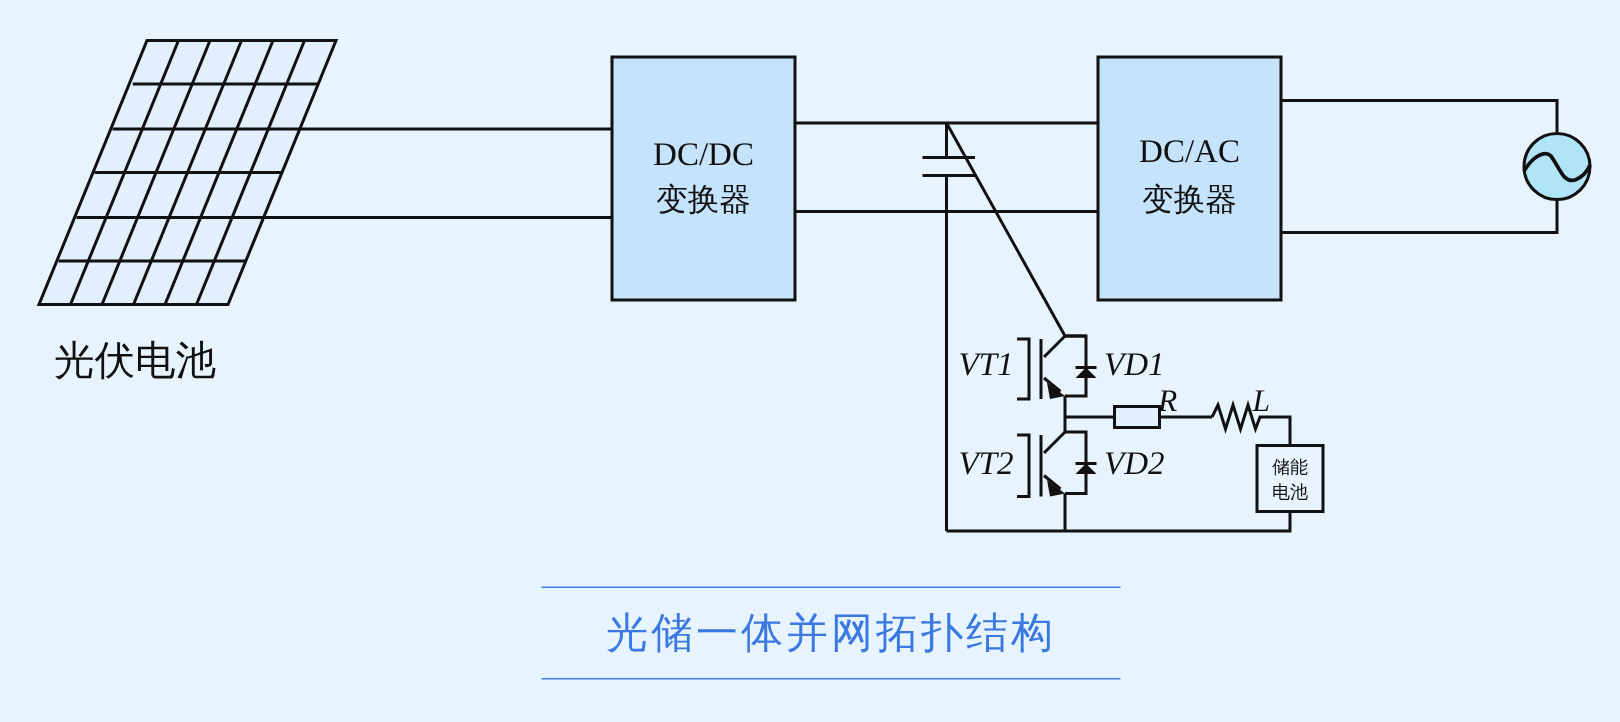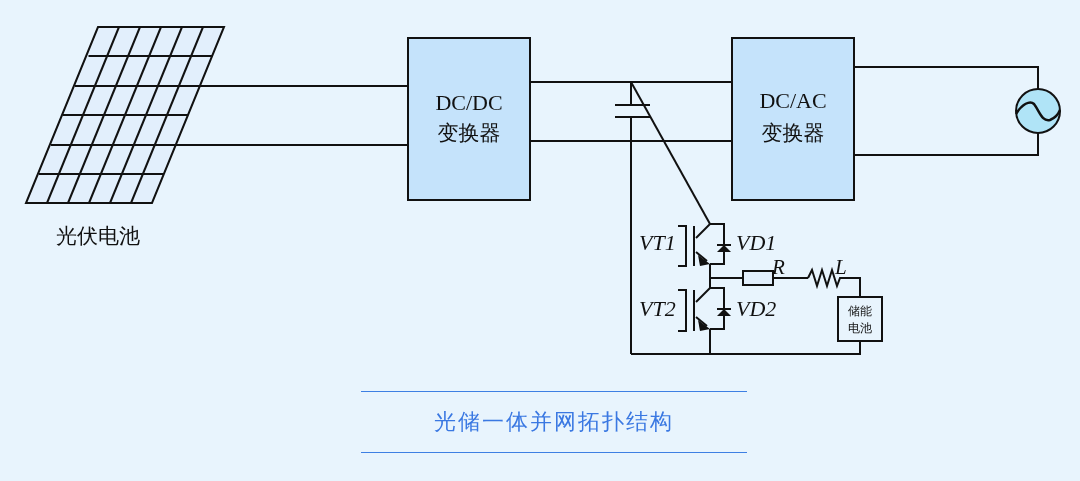--- a/index.html
+++ b/index.html
@@ -11,26 +11,26 @@
   }
   svg#diagram { position: absolute; left: 0; top: 0; }
   .wire { stroke: #111; stroke-width: 2; fill: none; }
   .box { fill: #c5e3fb; stroke: #111; stroke-width: 2; }
   .serif { font-family: "Liberation Serif", "DejaVu Serif", serif; }
   .ital { font-style: italic; }
   .caption {
     position: absolute; left: 361px; top: 391px; width: 386px; height: 60px;
     border-top: 1.5px solid #3d7fe3; border-bottom: 1.5px solid #3d7fe3;
     display: flex; align-items: center; justify-content: center;
-    color: #3a78e2; font-size: 22px; letter-spacing: 2px;
+    color: #3a78e2; font-size: 28px; letter-spacing: 2px;
     font-family: Liberation Serif, serif;
   }
   .pv-label {
-    position: absolute; left: 56px; top: 222px;
-    font-size: 21px; color: #111;
+    position: absolute; left: 36px; top: 222px;
+    font-size: 27px; color: #111;
     font-family: "DejaVu Sans", sans-serif;
   }
 </style>
 </head>
 <body>
 
 <svg id="diagram" width="1080" height="481" viewBox="0 0 1080 481">
 
   <g>
     <polygon points="98,27 224,27 152,203 26,203" fill="#e2effc" stroke="#111" stroke-width="2"></polygon>

